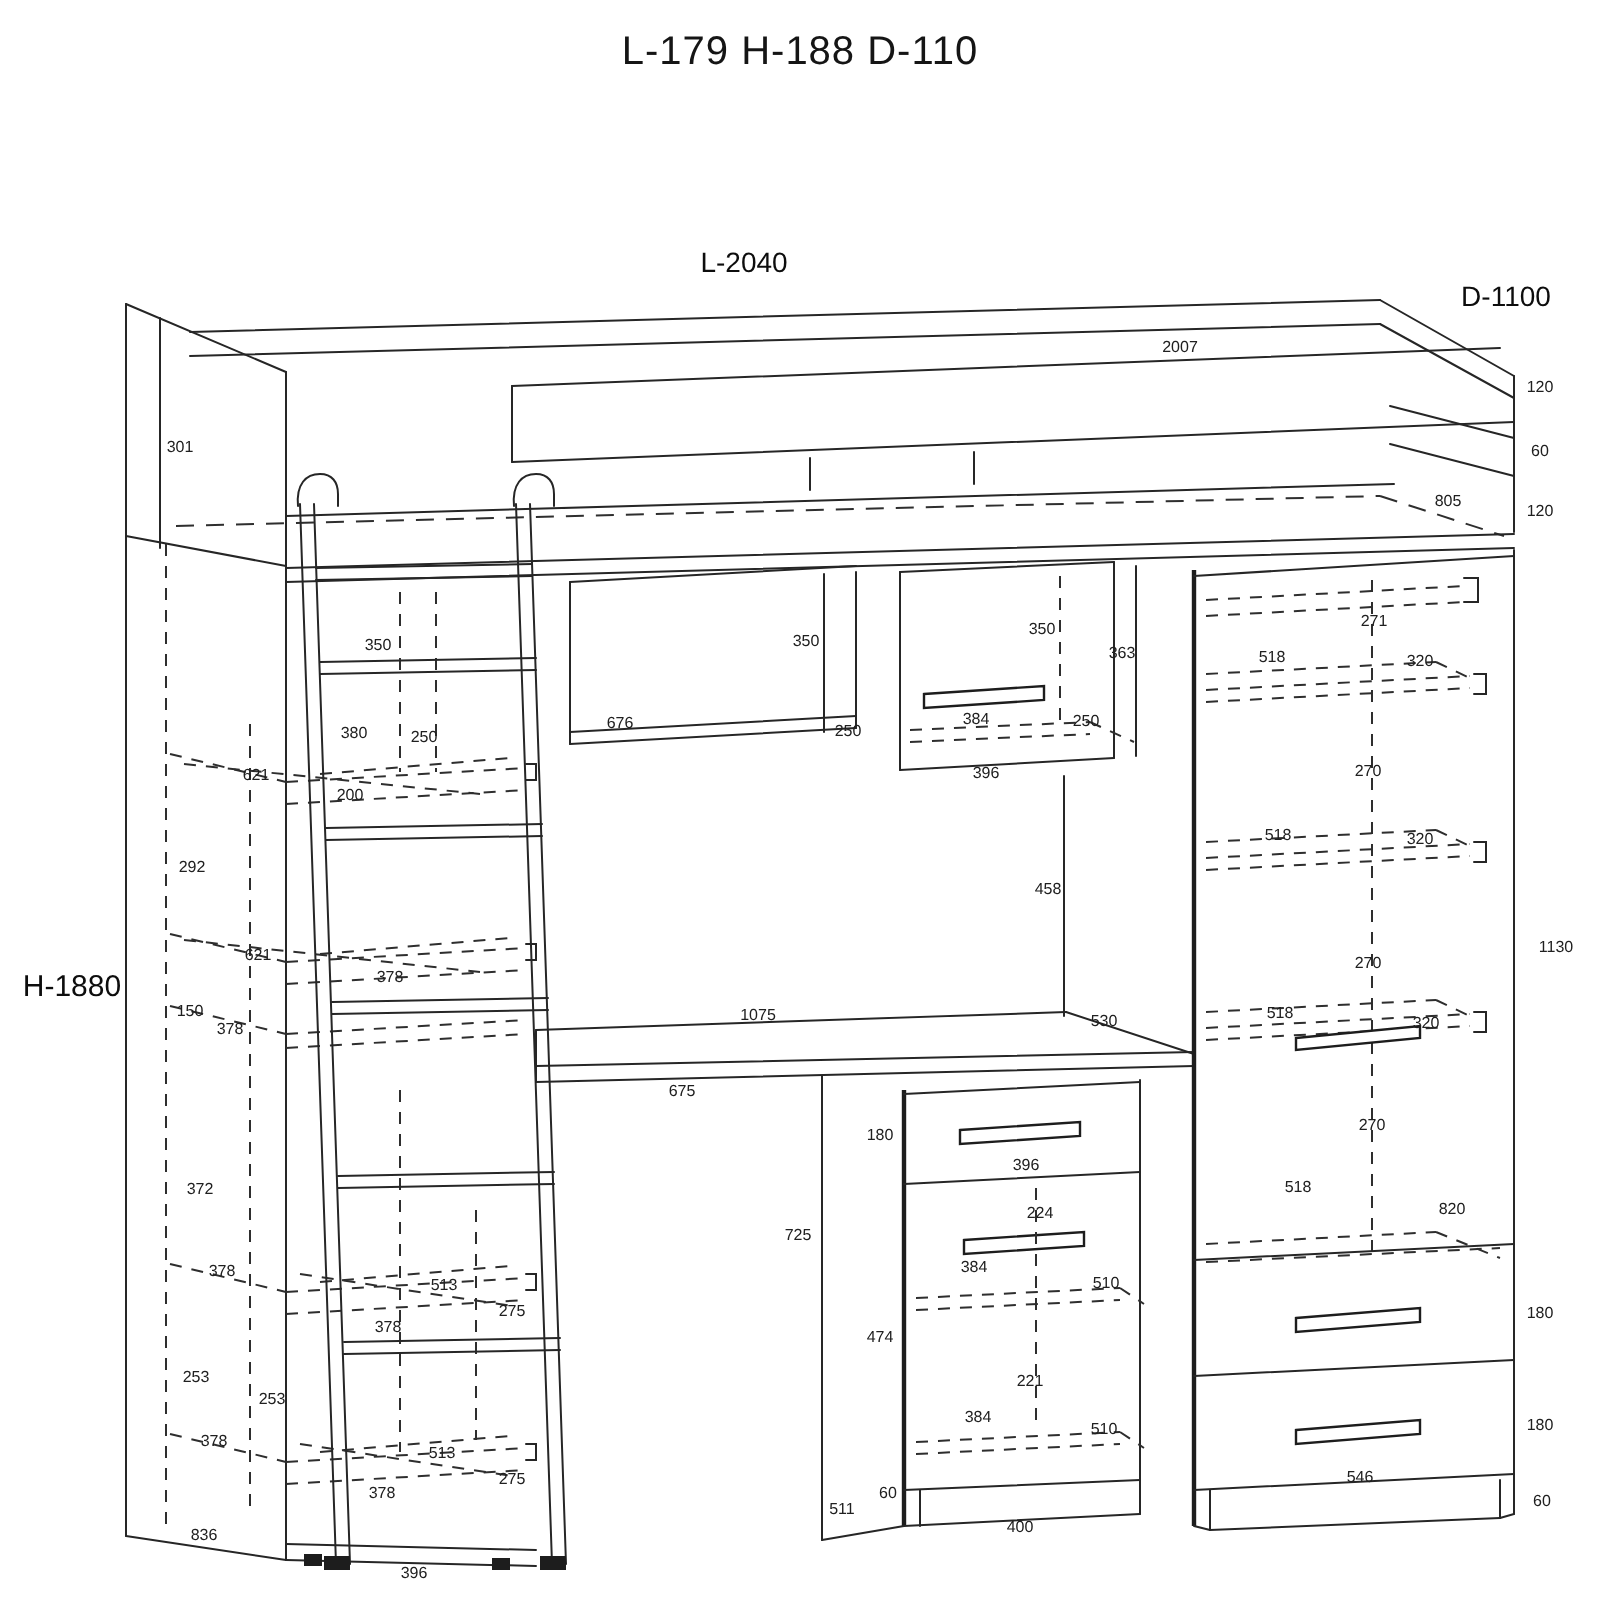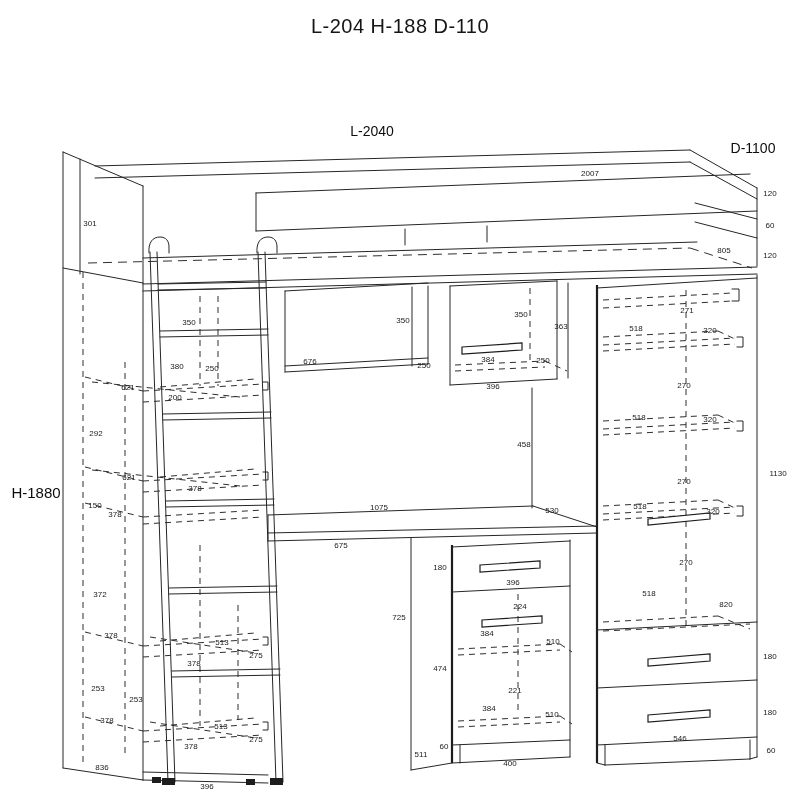--- a/index.html
+++ b/index.html
@@ -16,21 +16,21 @@
   .f{fill:#1d1d1d;stroke:none;}
   .hw{fill:#ffffff;stroke:#1d1d1d;stroke-width:1.2;}
   text.dim{font-family:"Liberation Sans", sans-serif;font-size:8px;fill:#202020;text-anchor:middle;}
   text.main-dim{font-family:"Liberation Sans", sans-serif;font-size:14px;fill:#0d0d0d;text-anchor:middle;}
 </style>
 </head>
 <body>
 
 <div class="page">
   <div class="hdr">
-    <div class="subtitle">L-204 H-188 D-110</div>
+    <div class="subtitle">L-179 H-188 D-110</div>
   </div>
 
   <svg width="800" height="800" viewBox="0 0 800 800">
 
     <g>
 
       <path class="s" d="M63,152 L143,186"></path>
       <path class="s" d="M63,152 L63,768"></path>
       <path class="s" d="M80,159 L80,274"></path>
       <path class="s" d="M143,186 L143,780"></path>

